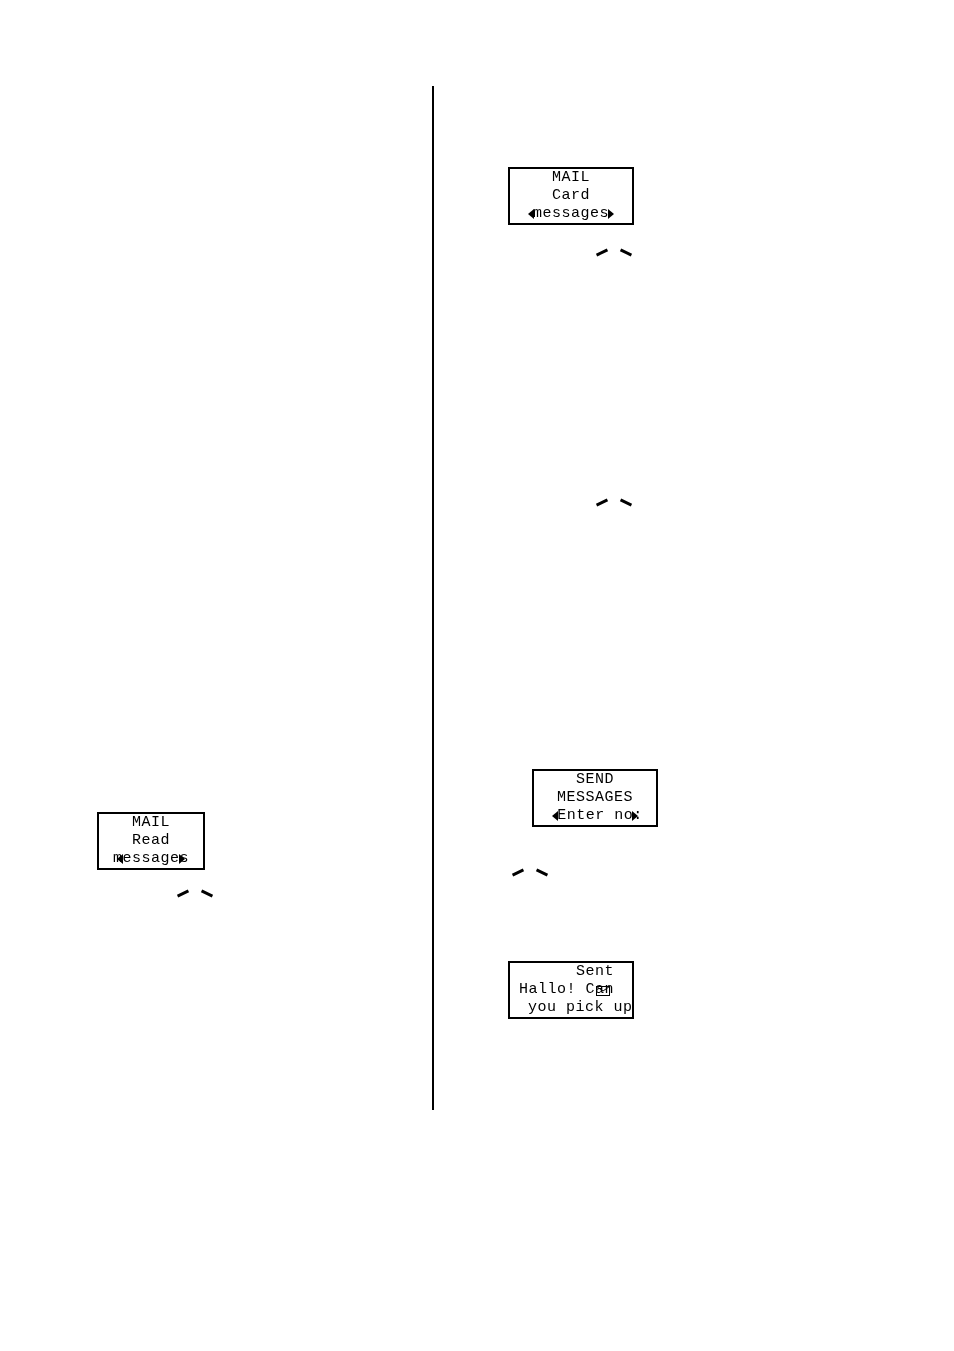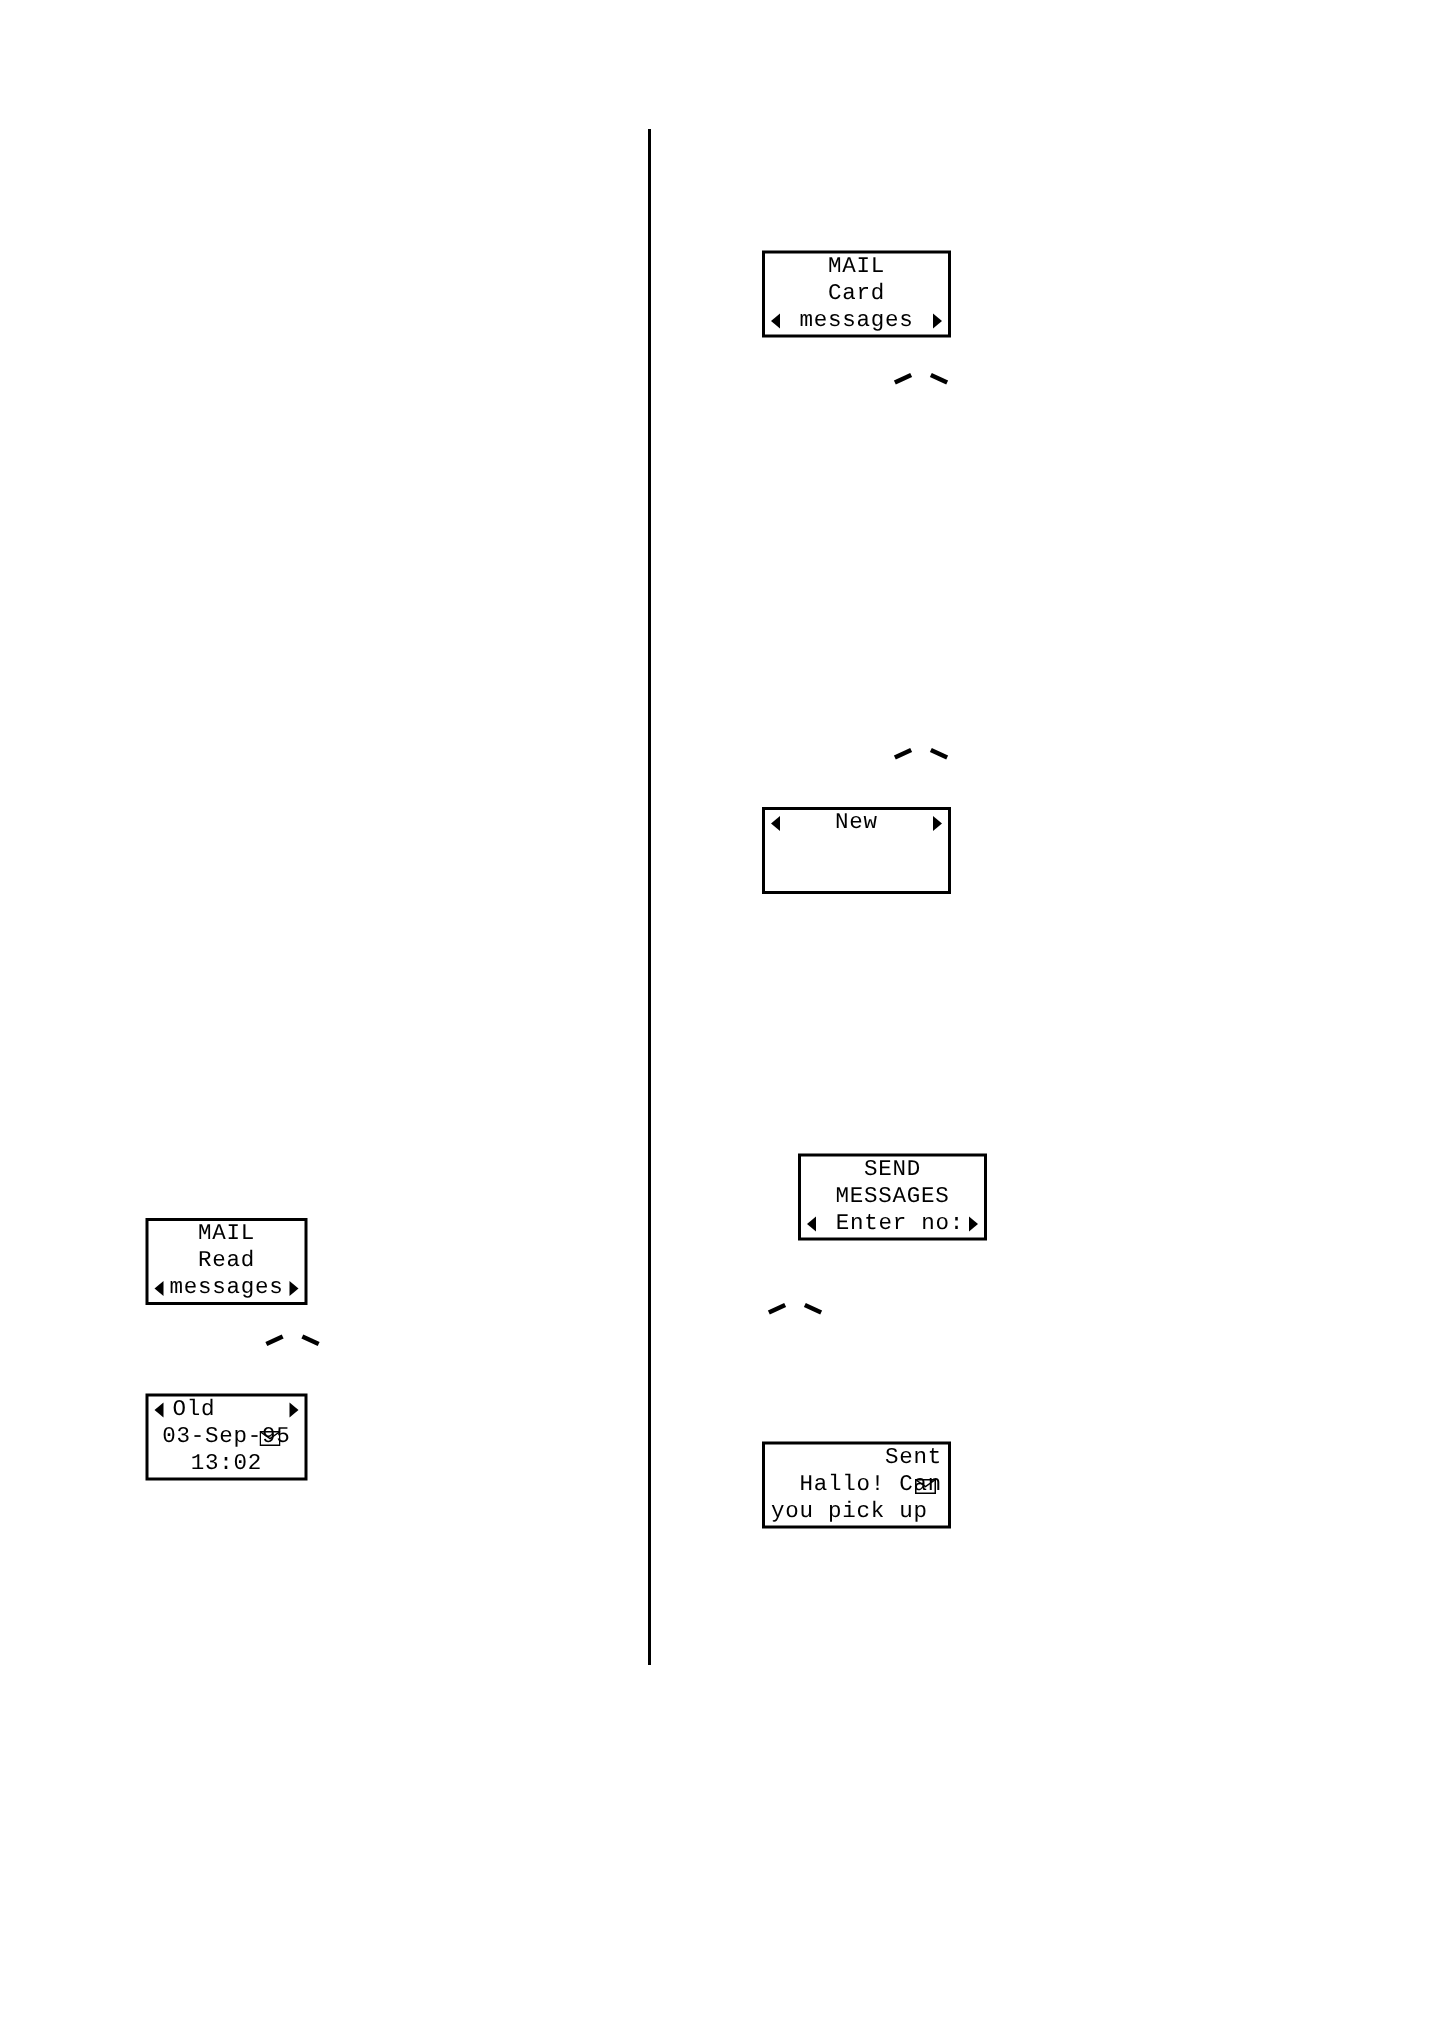--- a/index.html
+++ b/index.html
@@ -22,21 +22,21 @@
     top: 86px;
     width: 0;
     height: 1024px;
     border-left: 2px solid #000;
   }
   .lcd {
     position: absolute;
     border: 2px solid #000;
     background: #fff;
     box-sizing: border-box;
-    padding: 0 4px;
+    padding: 0 18px;
   }
   .row {
     display: flex;
     align-items: center;
     justify-content: center;
     height: 18px;
     line-height: 18px;
     font-size: 15px;
     letter-spacing: 0.5px;
     white-space: pre;
@@ -108,35 +108,20 @@
       <span>messages</span>
       <span class="right-mark tri-right"></span>
     </div>
   </div>
 
   <div class="arrow-pair" style="left:175px; top:886px;">
     <span class="aglyph"></span>
     <span class="aglyph flip"></span>
   </div>
 
-  <div class="lcd" style="left:97px; top:929px; width:108px;">
-    <div class="row" style="justify-content:flex-start; padding-left:12px;">
-      <span class="left-mark tri-left"></span>
-      <span>Old</span>
-      <span style="position:absolute; right:12px; top:3px;">
-        <svg width="14" height="10">
-            <rect x="0.5" y="0.5" width="13" height="9" fill="none" stroke="#000" stroke-width="1"></rect>
-            <path d="M0.5 0.5 L7 5 L13.5 0.5" fill="none" stroke="#000" stroke-width="1"></path>
-          </svg>
-      </span>
-      <span class="right-mark tri-right"></span>
-    </div>
-    <div class="row"><span>03-Sep-95</span></div>
-    <div class="row"><span>13:02</span></div>
-  </div>
 
   <div class="lcd" style="left:508px; top:167px; width:126px;">
     <div class="row"><span>MAIL</span></div>
     <div class="row"><span>Card</span></div>
     <div class="row">
       <span class="left-mark tri-left"></span>
       <span>messages</span>
       <span class="right-mark tri-right"></span>
     </div>
   </div>
@@ -144,27 +129,20 @@
   <div class="arrow-pair" style="left:594px; top:245px;">
     <span class="aglyph"></span>
     <span class="aglyph flip"></span>
   </div>
 
   <div class="arrow-pair" style="left:594px; top:495px;">
     <span class="aglyph"></span>
     <span class="aglyph flip"></span>
   </div>
 
-  <div class="lcd" style="left:508px; top:538px; width:126px; height:58px;">
-    <div class="row">
-      <span class="left-mark tri-left"></span>
-      <span>New</span>
-      <span class="right-mark tri-right"></span>
-    </div>
-  </div>
 
   <div class="lcd" style="left:508px; top:769px; width:126px;margin-left:24px;">
     <div class="row"><span>SEND</span></div>
     <div class="row"><span>MESSAGES</span></div>
     <div class="row" style="justify-content:center; padding-left:10px;">
       <span class="left-mark tri-left"></span>
       <span>Enter no:</span>
       <span class="right-mark tri-right"></span>
     </div>
   </div>

